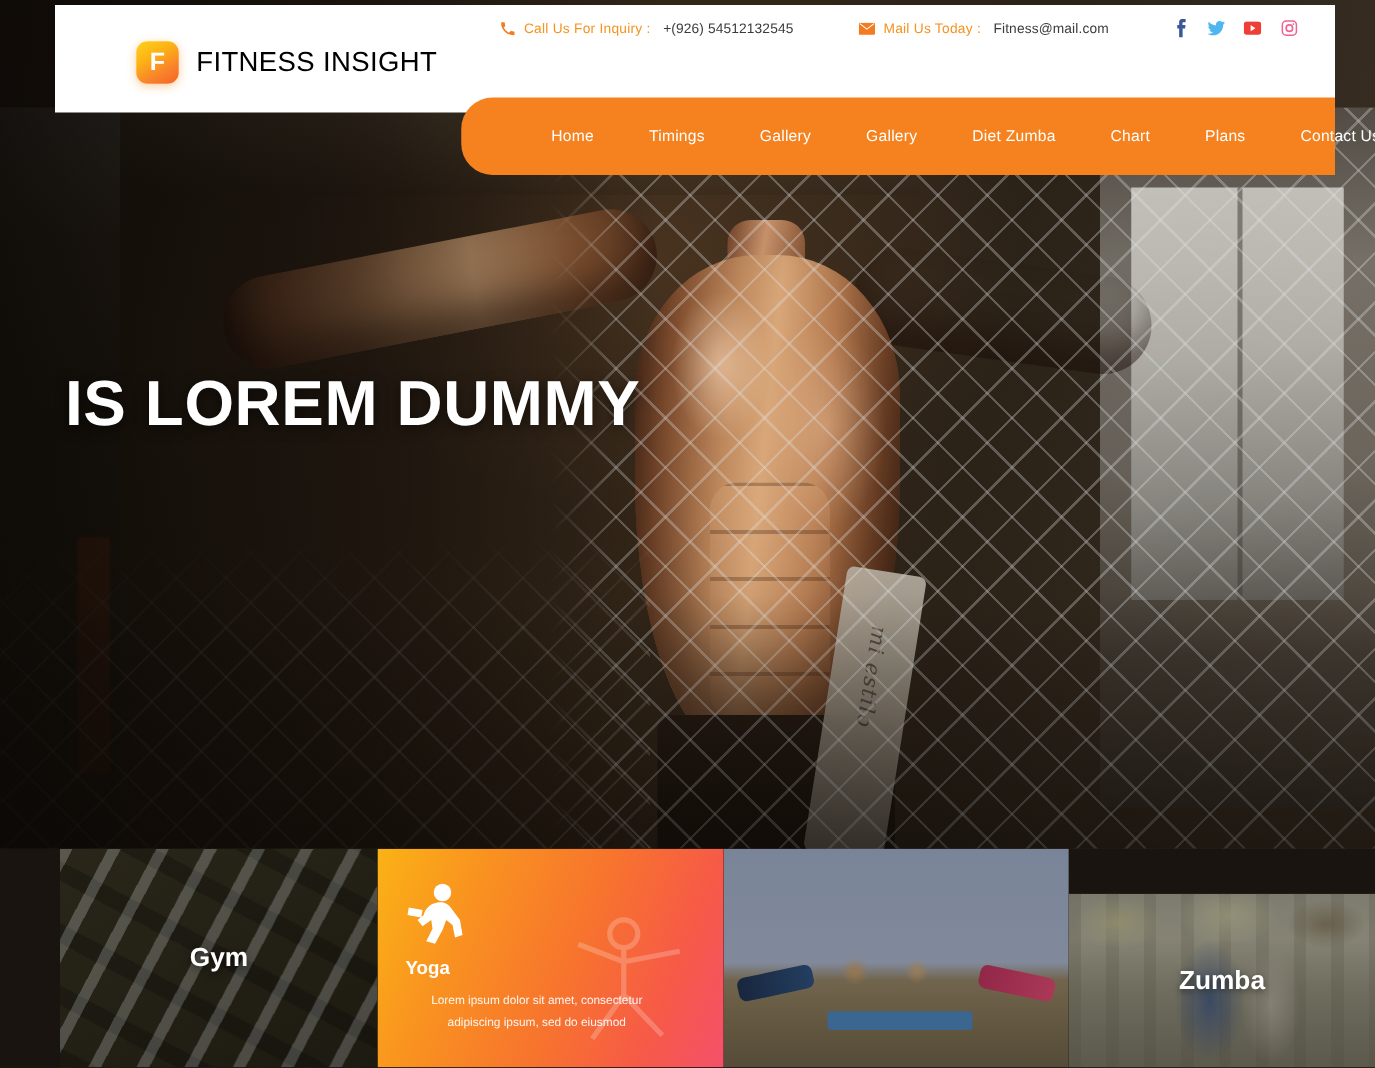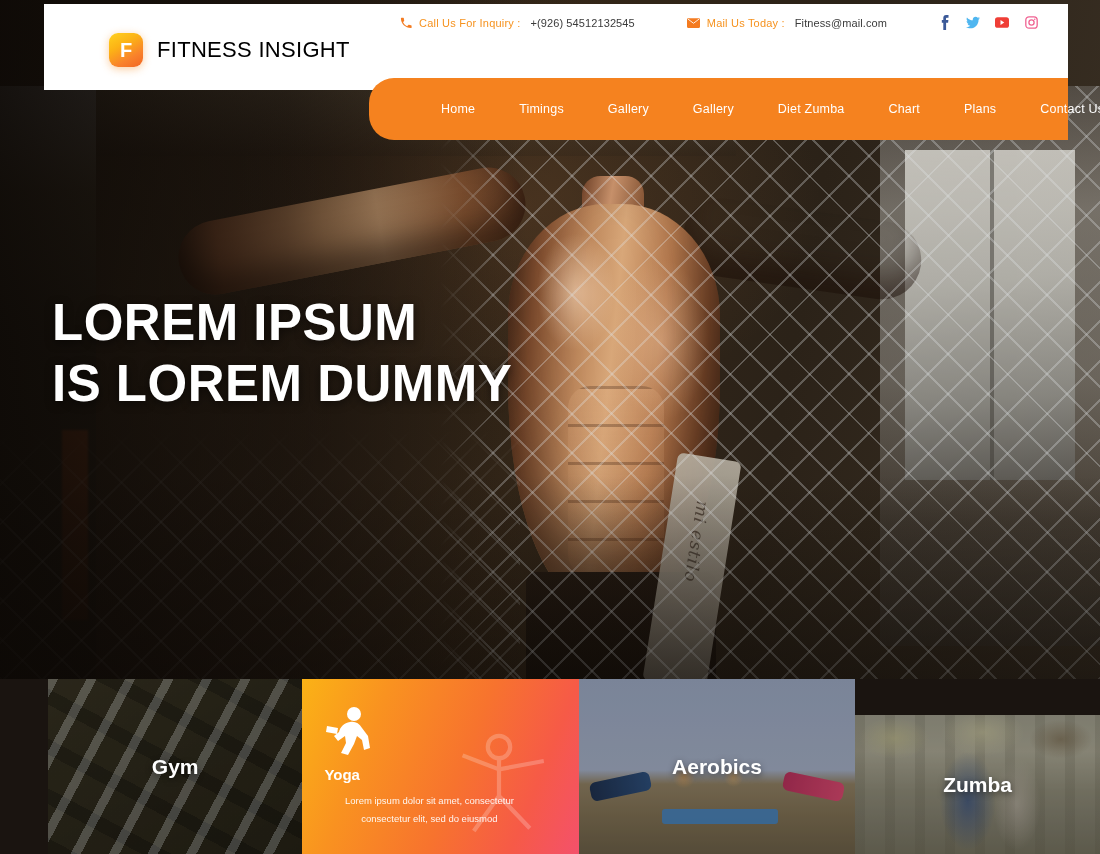--- a/index.html
+++ b/index.html
@@ -383,21 +383,20 @@
       <a href="#">Diet Zumba</a>
       <a href="#">Chart</a>
       <a href="#">Plans</a>
       <a href="#">Contact Us</a>
     </nav>
   </div>
 </div>
 
 <div class="hero-copy">
   <h1>
-    <span>LOREM IPSUM</span>
     <span class="l2">IS LOREM DUMMY</span>
   </h1>
 </div>
 
 <div class="cards">
 
   <div class="card gym">
     <div class="card-bg bg-gym"></div>
     <div class="card-shade"></div>
     <div class="card-title">Gym</div>
@@ -411,32 +410,31 @@
         <path d="M40 28 L40 55 L22 80 M40 55 L62 78 M40 36 L14 26 M40 36 L72 30"></path>
       </g>
     </svg>
     <div class="yoga-inner">
       <svg class="yoga-icon" viewBox="0 0 48 50">
         <circle cx="30" cy="8" r="7" fill="#fff"></circle>
         <path d="M26 16 C20 17 16 21 15 26 L10 30 L14 35 L21 30 L22 37 L17 47 L24 49 L30 38 L33 30 L38 34 L40 44 L46 42 L44 30 L38 22 C35 17 31 15 26 16 Z" fill="#fff"></path>
         <path d="M14 22 L3 20 L2 26 L13 28 Z" fill="#fff"></path>
       </svg>
       <div class="yoga-title">Yoga</div>
-      <div class="yoga-desc">Lorem ipsum dolor sit amet, consectetur consectetur elit, sed do eiusmod</div>
+      <div class="yoga-desc">Lorem ipsum dolor sit amet, consectetur adipiscing ipsum, sed do eiusmod</div>
     </div>
   </div>
 
   <div class="card aerobics">
     <div class="card-bg bg-aero">
       <div class="aero-p1"></div>
       <div class="aero-p2"></div>
       <div class="aero-mat"></div>
     </div>
     <div class="card-shade"></div>
-    <div class="card-title">Aerobics</div>
   </div>
 
   <div class="card zumba">
     <div class="card-bg bg-zumba">
       <div class="zumba-tree"></div>
     </div>
     <div class="card-shade"></div>
     <div class="card-title">Zumba</div>
   </div>
 </div>

